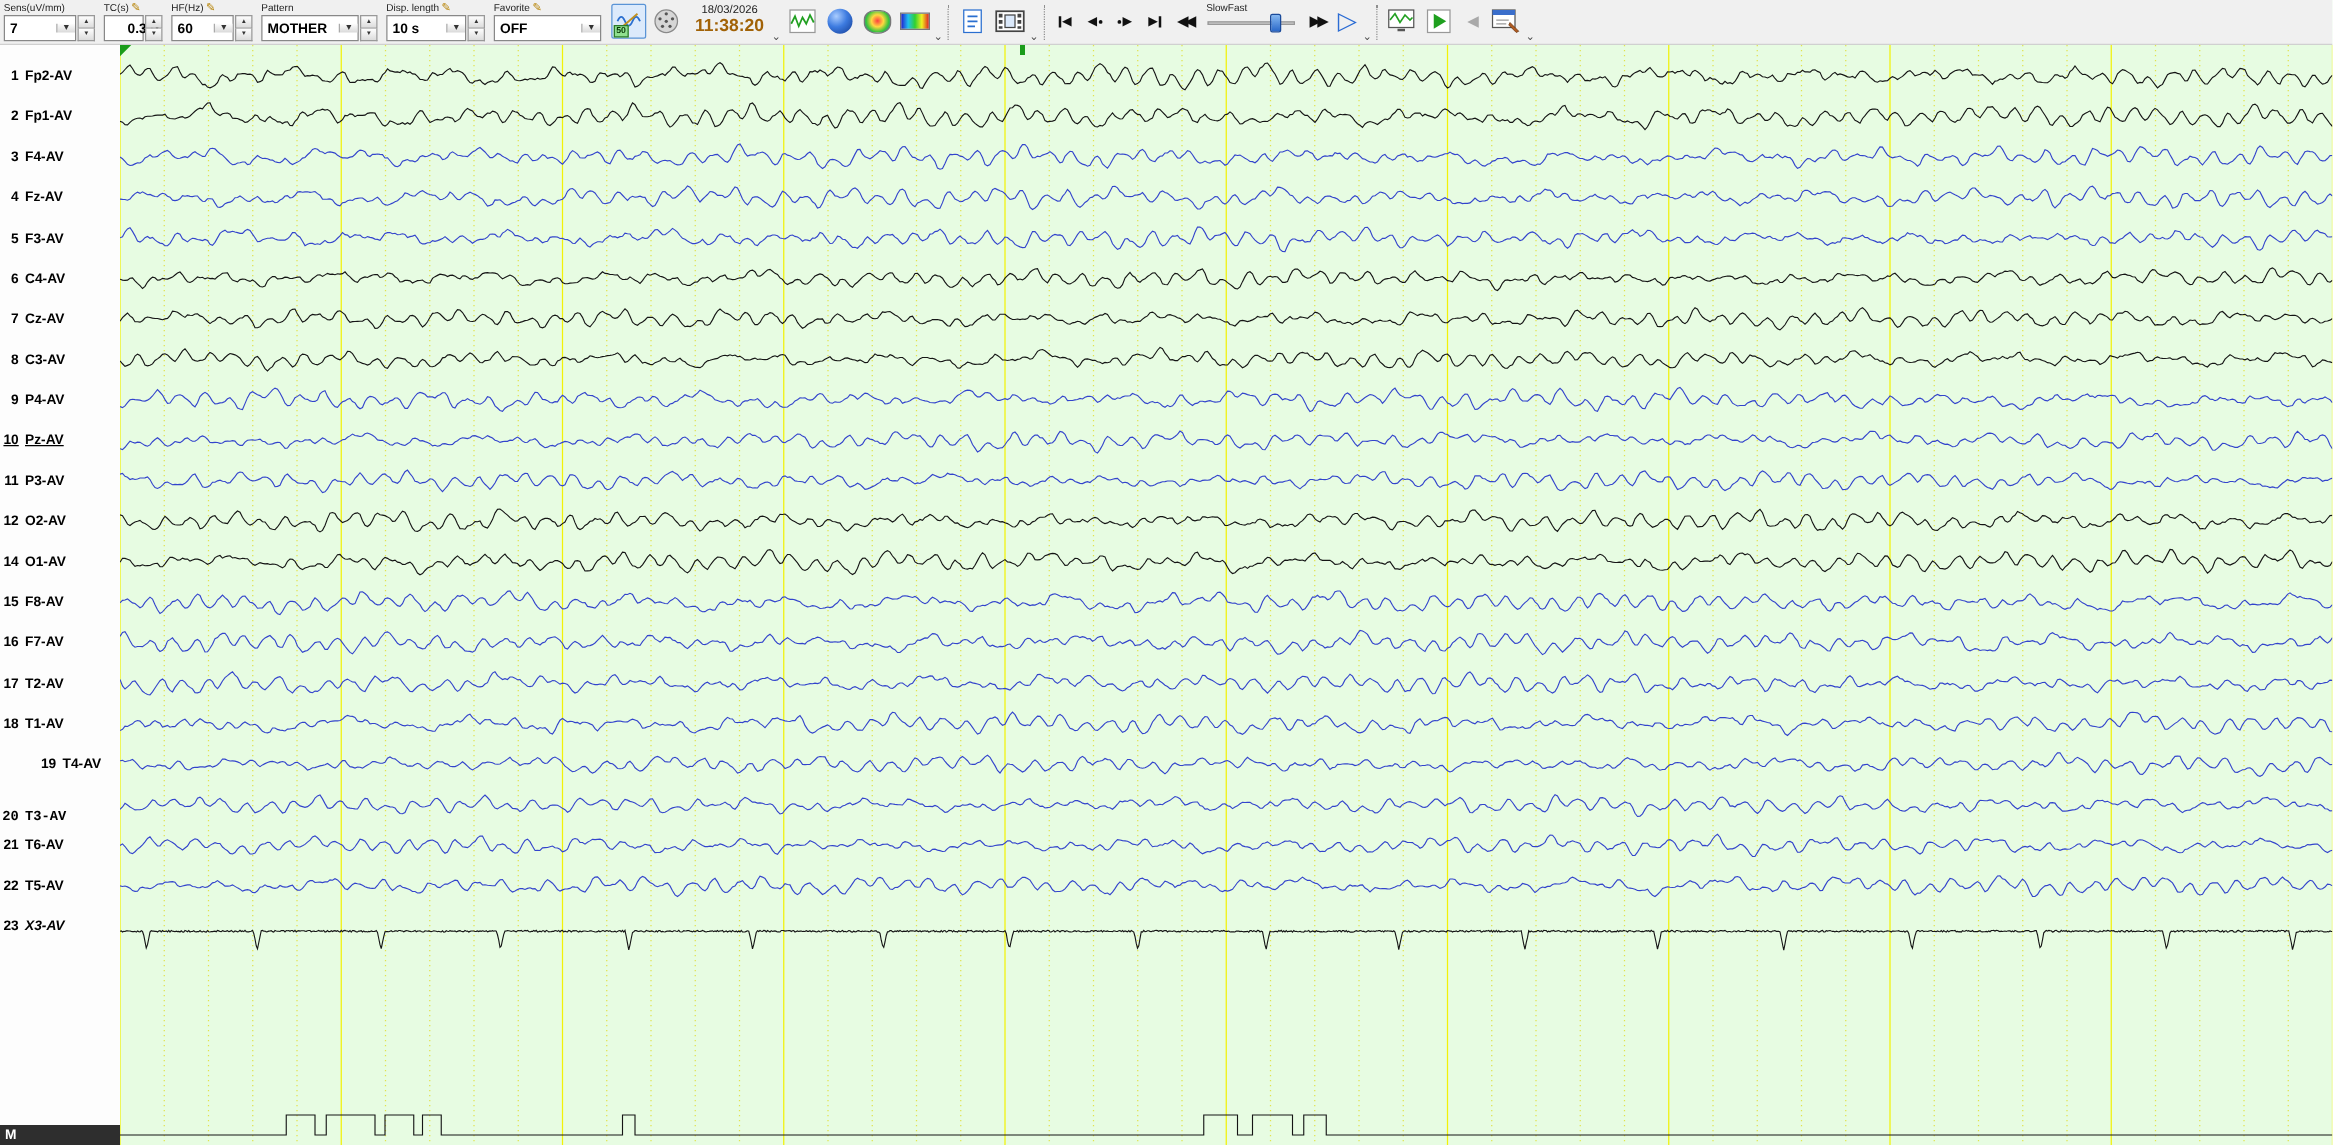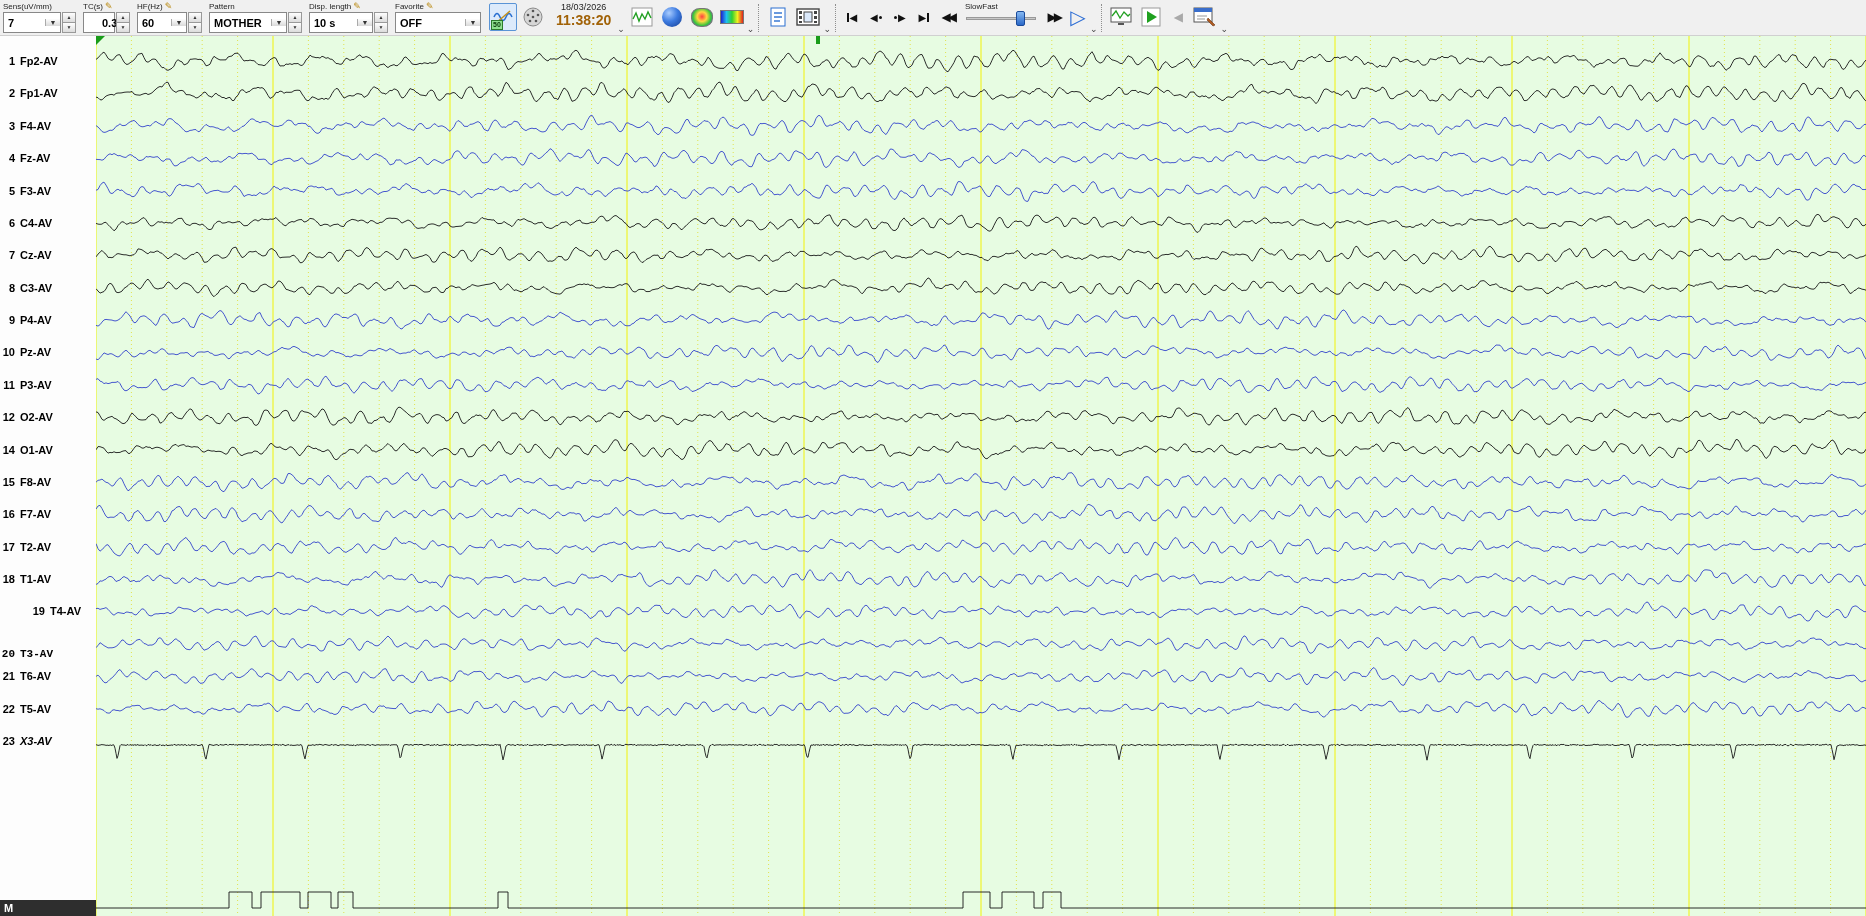--- a/index.html
+++ b/index.html
@@ -326,21 +326,21 @@
           <span class="ch-label">Cz-AV</span>
         </div>
         <div class="ch-row" style="top: 243.66px;">
           <span class="ch-num">8</span>
           <span class="ch-label">C3-AV</span>
         </div>
         <div class="ch-row" style="top: 276.04px;">
           <span class="ch-num">9</span>
           <span class="ch-label">P4-AV</span>
         </div>
-        <div class="ch-row" style="top: 308.42px;">
+        <div class="ch-row" style="top: 308.42px; text-decoration: underline;">
           <span class="ch-num">10</span>
           <span class="ch-label">Pz-AV</span>
         </div>
         <div class="ch-row" style="top: 340.8px;">
           <span class="ch-num">11</span>
           <span class="ch-label">P3-AV</span>
         </div>
         <div class="ch-row" style="top: 373.18px;">
           <span class="ch-num">12</span>
           <span class="ch-label">O2-AV</span>

